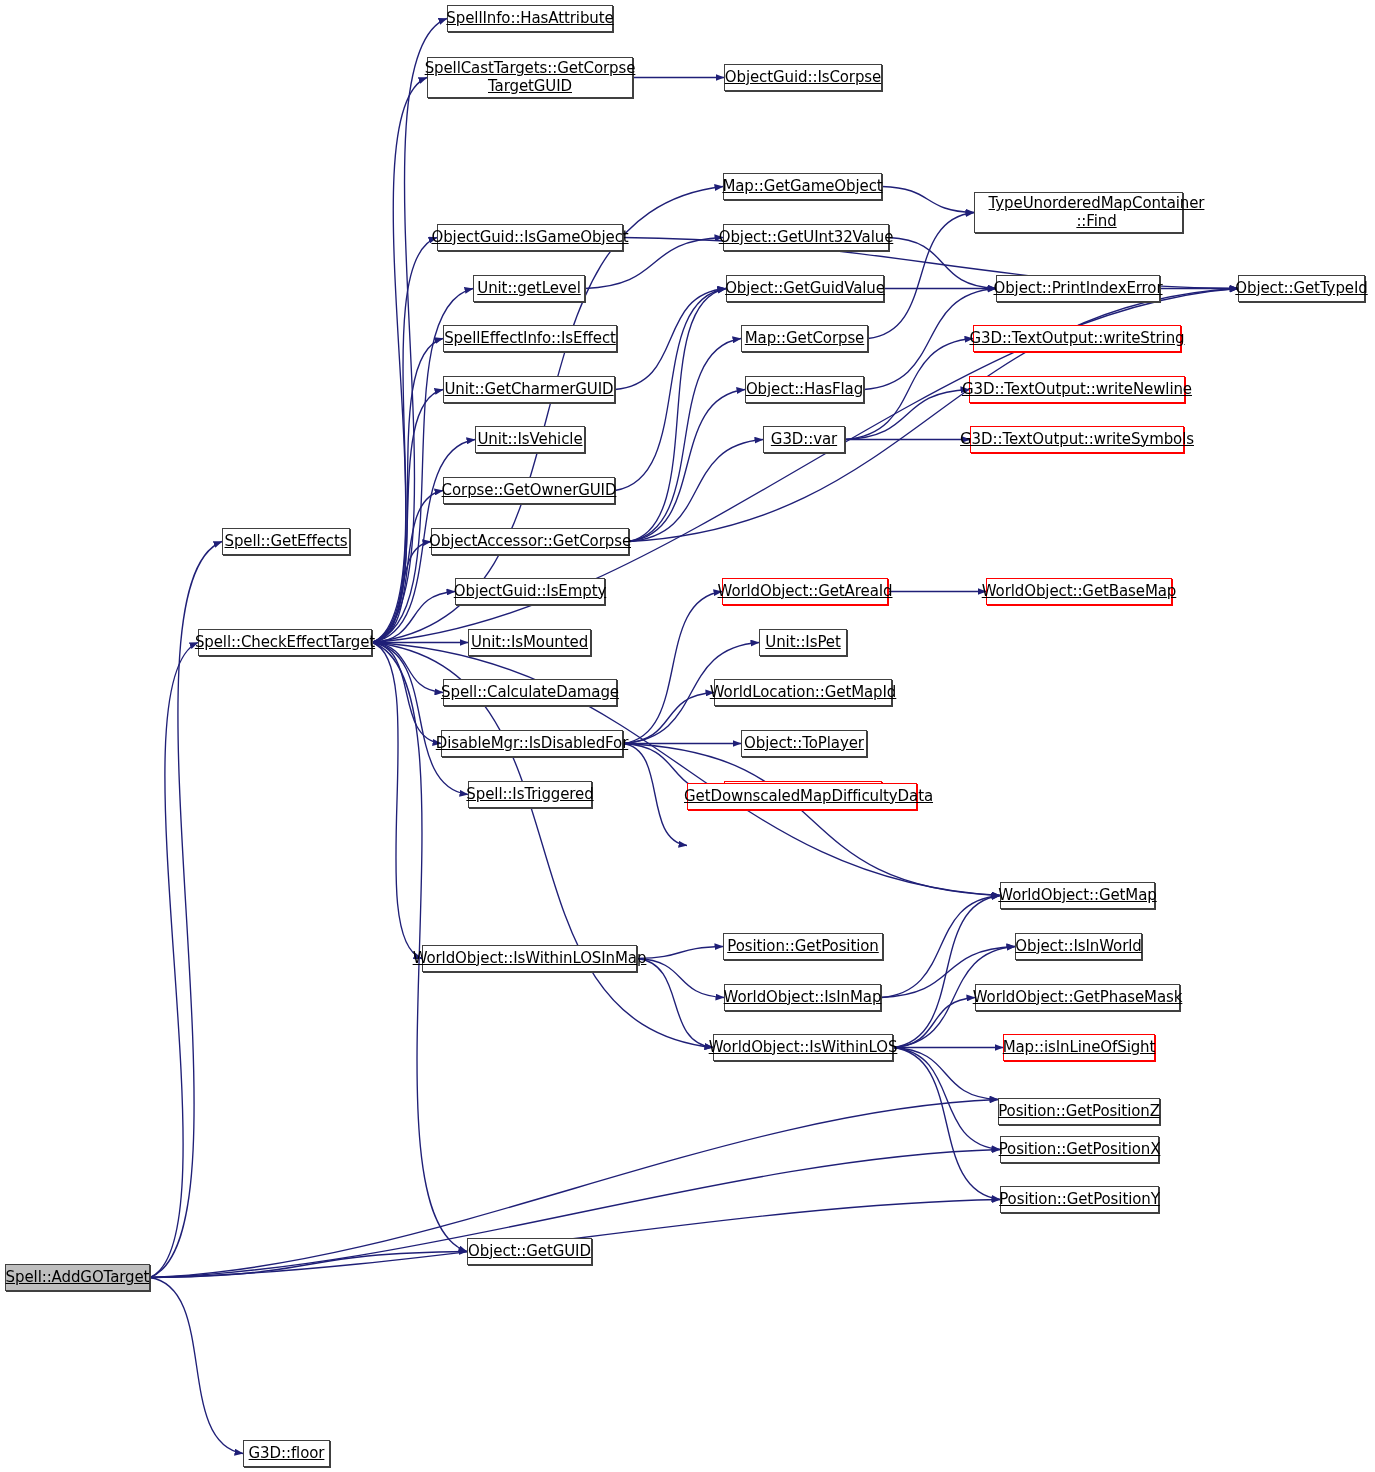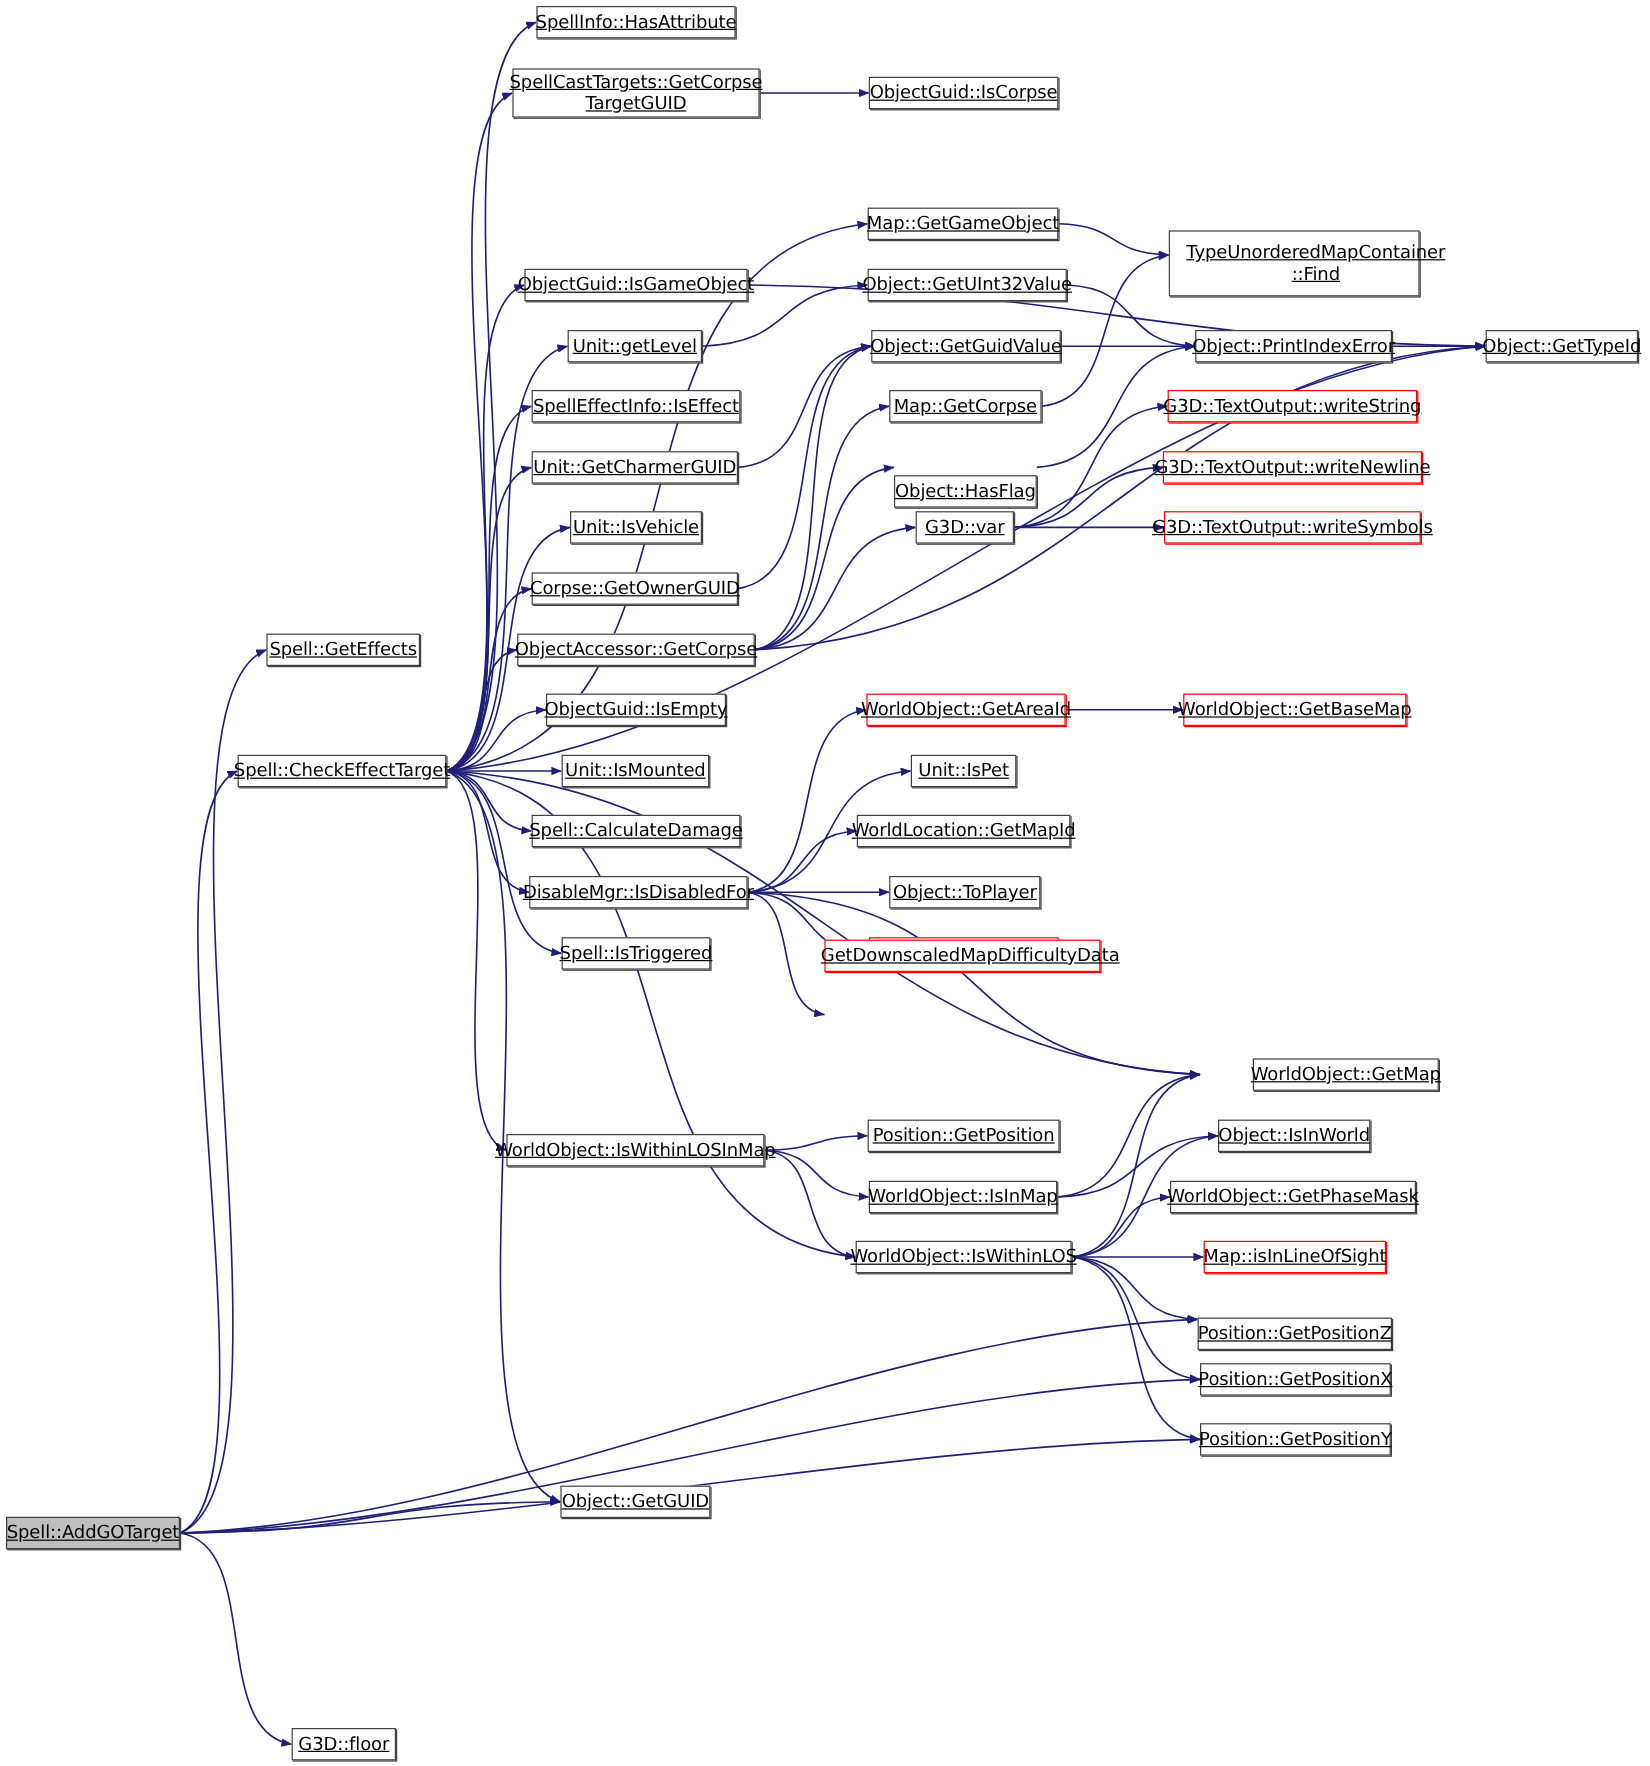--- a/index.html
+++ b/index.html
@@ -130,52 +130,52 @@
   </svg>
   <div id="node-layer">
       <div class="node current" style="left: 5px; top: 1264px; width: 145px; height: 27px;">Spell::AddGOTarget</div>
       <div class="node" style="left: 222px; top: 528px; width: 128px; height: 27px;">Spell::GetEffects</div>
       <div class="node" style="left: 198px; top: 629px; width: 174px; height: 27px;">Spell::CheckEffectTarget</div>
       <div class="node" style="left: 447px; top: 5px; width: 166px; height: 27px;">SpellInfo::HasAttribute</div>
       <div class="node" style="left: 427px; top: 57px; width: 206px; height: 41px;">SpellCastTargets::GetCorpse
 TargetGUID</div>
       <div class="node" style="left: 724px; top: 64px; width: 158px; height: 27px;">ObjectGuid::IsCorpse</div>
       <div class="node" style="left: 723px; top: 173px; width: 159px; height: 27px;">Map::GetGameObject</div>
-      <div class="node" style="left: 974px; top: 192px; width: 209px; height: 55px; padding-left: 36px;">TypeUnorderedMapContainer
+      <div class="node" style="left: 974px; top: 192px; width: 209px; height: 41px; padding-left: 36px;">TypeUnorderedMapContainer
 ::Find</div>
       <div class="node" style="left: 1238px; top: 275px; width: 127px; height: 27px;">Object::GetTypeId</div>
       <div class="node" style="left: 437px; top: 224px; width: 186px; height: 27px;">ObjectGuid::IsGameObject</div>
       <div class="node" style="left: 723px; top: 224px; width: 166px; height: 27px;">Object::GetUInt32Value</div>
       <div class="node" style="left: 473px; top: 275px; width: 112px; height: 27px;">Unit::getLevel</div>
       <div class="node" style="left: 726px; top: 275px; width: 158px; height: 27px;">Object::GetGuidValue</div>
       <div class="node" style="left: 996px; top: 275px; width: 164px; height: 27px;">Object::PrintIndexError</div>
       <div class="node" style="left: 443px; top: 325px; width: 174px; height: 27px;">SpellEffectInfo::IsEffect</div>
       <div class="node" style="left: 741px; top: 325px; width: 127px; height: 27px;">Map::GetCorpse</div>
       <div class="node red" style="left: 973px; top: 325px; width: 208px; height: 27px;">G3D::TextOutput::writeString</div>
       <div class="node" style="left: 443px; top: 376px; width: 172px; height: 27px;">Unit::GetCharmerGUID</div>
-      <div class="node" style="left: 745px; top: 396px; width: 119px; height: 27px;">Object::HasFlag</div>
+      <div class="node" style="left: 745px; top: 376px; width: 119px; height: 27px;">Object::HasFlag</div>
       <div class="node red" style="left: 969px; top: 376px; width: 216px; height: 27px;">G3D::TextOutput::writeNewline</div>
       <div class="node" style="left: 475px; top: 426px; width: 110px; height: 27px;">Unit::IsVehicle</div>
       <div class="node" style="left: 763px; top: 426px; width: 82px; height: 27px;">G3D::var</div>
       <div class="node red" style="left: 970px; top: 426px; width: 214px; height: 27px;">G3D::TextOutput::writeSymbols</div>
       <div class="node" style="left: 443px; top: 477px; width: 172px; height: 27px;">Corpse::GetOwnerGUID</div>
       <div class="node" style="left: 431px; top: 528px; width: 198px; height: 27px;">ObjectAccessor::GetCorpse</div>
       <div class="node" style="left: 455px; top: 578px; width: 150px; height: 27px;">ObjectGuid::IsEmpty</div>
       <div class="node red" style="left: 722px; top: 578px; width: 166px; height: 27px;">WorldObject::GetAreaId</div>
       <div class="node red" style="left: 986px; top: 578px; width: 186px; height: 27px;">WorldObject::GetBaseMap</div>
       <div class="node" style="left: 468px; top: 629px; width: 123px; height: 27px;">Unit::IsMounted</div>
       <div class="node" style="left: 759px; top: 629px; width: 88px; height: 27px;">Unit::IsPet</div>
       <div class="node" style="left: 443px; top: 679px; width: 174px; height: 27px;">Spell::CalculateDamage</div>
       <div class="node" style="left: 714px; top: 679px; width: 178px; height: 27px;">WorldLocation::GetMapId</div>
       <div class="node" style="left: 441px; top: 730px; width: 182px; height: 27px;">DisableMgr::IsDisabledFor</div>
       <div class="node" style="left: 741px; top: 730px; width: 126px; height: 27px;">Object::ToPlayer</div>
       <div class="node" style="left: 468px; top: 781px; width: 124px; height: 27px;">Spell::IsTriggered</div>
       <div class="node red" style="left: 724px; top: 781px; width: 158px; height: 27px;">MapEntry::Position</div>
       <div class="node red" style="left: 687px; top: 783px; width: 230px; height: 27px; padding-left: 13px;">GetDownscaledMapDifficultyData</div>
-      <div class="node" style="left: 1000px; top: 882px; width: 155px; height: 27px; margin-left: 44px;">WorldObject::GetMap</div>
+      <div class="node" style="left: 1000px; top: 882px; width: 155px; height: 27px;">WorldObject::GetMap</div>
       <div class="node" style="left: 422px; top: 945px; width: 215px; height: 27px;">WorldObject::IsWithinLOSInMap</div>
       <div class="node" style="left: 723px; top: 933px; width: 160px; height: 27px;">Position::GetPosition</div>
       <div class="node" style="left: 1015px; top: 933px; width: 127px; height: 27px;">Object::IsInWorld</div>
       <div class="node" style="left: 724px; top: 984px; width: 157px; height: 27px;">WorldObject::IsInMap</div>
       <div class="node" style="left: 975px; top: 984px; width: 205px; height: 27px;">WorldObject::GetPhaseMask</div>
       <div class="node" style="left: 713px; top: 1034px; width: 180px; height: 27px;">WorldObject::IsWithinLOS</div>
       <div class="node red" style="left: 1003px; top: 1034px; width: 152px; height: 27px;">Map::isInLineOfSight</div>
       <div class="node" style="left: 998px; top: 1086px; width: 162px; height: 27px; margin-top: 12px;">Position::GetPositionZ</div>
       <div class="node" style="left: 1000px; top: 1136px; width: 159px; height: 27px;">Position::GetPositionX</div>
       <div class="node" style="left: 1000px; top: 1186px; width: 159px; height: 27px;">Position::GetPositionY</div>

